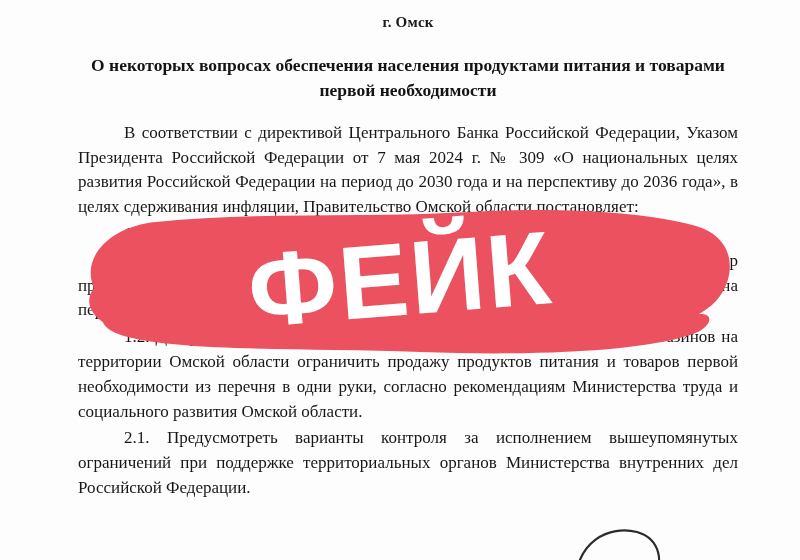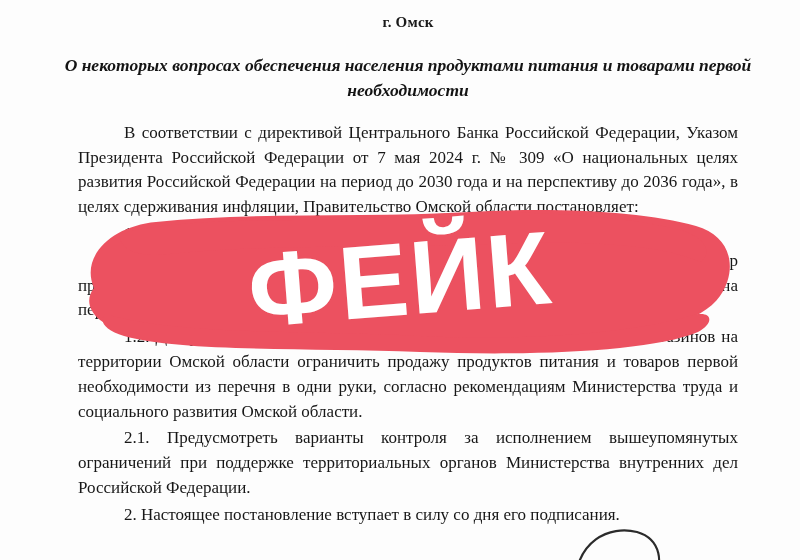--- a/index.html
+++ b/index.html
@@ -36,21 +36,20 @@
     letter-spacing: 0.2px;
   }
   .doc-title {
     text-align: center;
     font-size: 17.5px;
     font-weight: bold;
     color: #141414;
     line-height: 1.42;
     margin: 22px auto 0 auto;
     width: 690px;
-    font-style: italic;
   }
   .para {
     font-size: 17px;
     color: #171717;
     line-height: 1.46;
     text-align: justify;
     text-justify: inter-word;
     margin: 0 auto;
     width: 660px;
   }
@@ -113,21 +112,20 @@
 
     <div class="city">г. Омск</div>
 
     <div class="doc-title">О некоторых вопросах обеспечения населения продуктами питания и товарами первой необходимости</div>
 
     <p class="para first">В соответствии с директивой Центрального Банка Российской Федерации, Указом Президента Российской Федерации от 7 мая 2024 г. № 309 «О национальных целях развития Российской Федерации на период до 2030 года и на перспективу до 2036 года», в целях сдерживания инфляции, Правительство Омской области постановляет:</p>
     <p class="para indent">1. Министерству труда и социального развития Омской области:</p>
     <p class="para indent">1.1. Подготовить и утвердить для жителей Омской области недельный набор продуктов питания и товаров первой необходимости с расчетом на одного человека на период с 1 августа 2025 года по 20 февраля 2026 года.</p>
     <p class="para indent">1.2. Для розничных и оптовых торговых сетей и продовольственных магазинов на территории Омской области ограничить продажу продуктов питания и товаров первой необходимости из перечня в одни руки, согласно рекомендациям Министерства труда и социального развития Омской области.</p>
     <p class="para indent">2.1. Предусмотреть варианты контроля за исполнением вышеупомянутых ограничений при поддержке территориальных органов Министерства внутренних дел Российской Федерации.</p>
-    <p class="para indent">2. Настоящее постановление вступает в силу со дня его подписания.</p>
 
   </div>
 
   <svg class="signature-arc" viewBox="0 0 120 70">
     <path d="M10 68 C 10 20, 45 5, 72 12 C 96 19, 100 45, 86 60" fill="none" stroke="#2b2b2b" stroke-width="2.2" stroke-linecap="round"></path>
   </svg>
 
   <div class="stamp">
     <svg class="stamp-blob" viewBox="0 0 680 165" preserveAspectRatio="none">
       <g fill="#ec5160">

